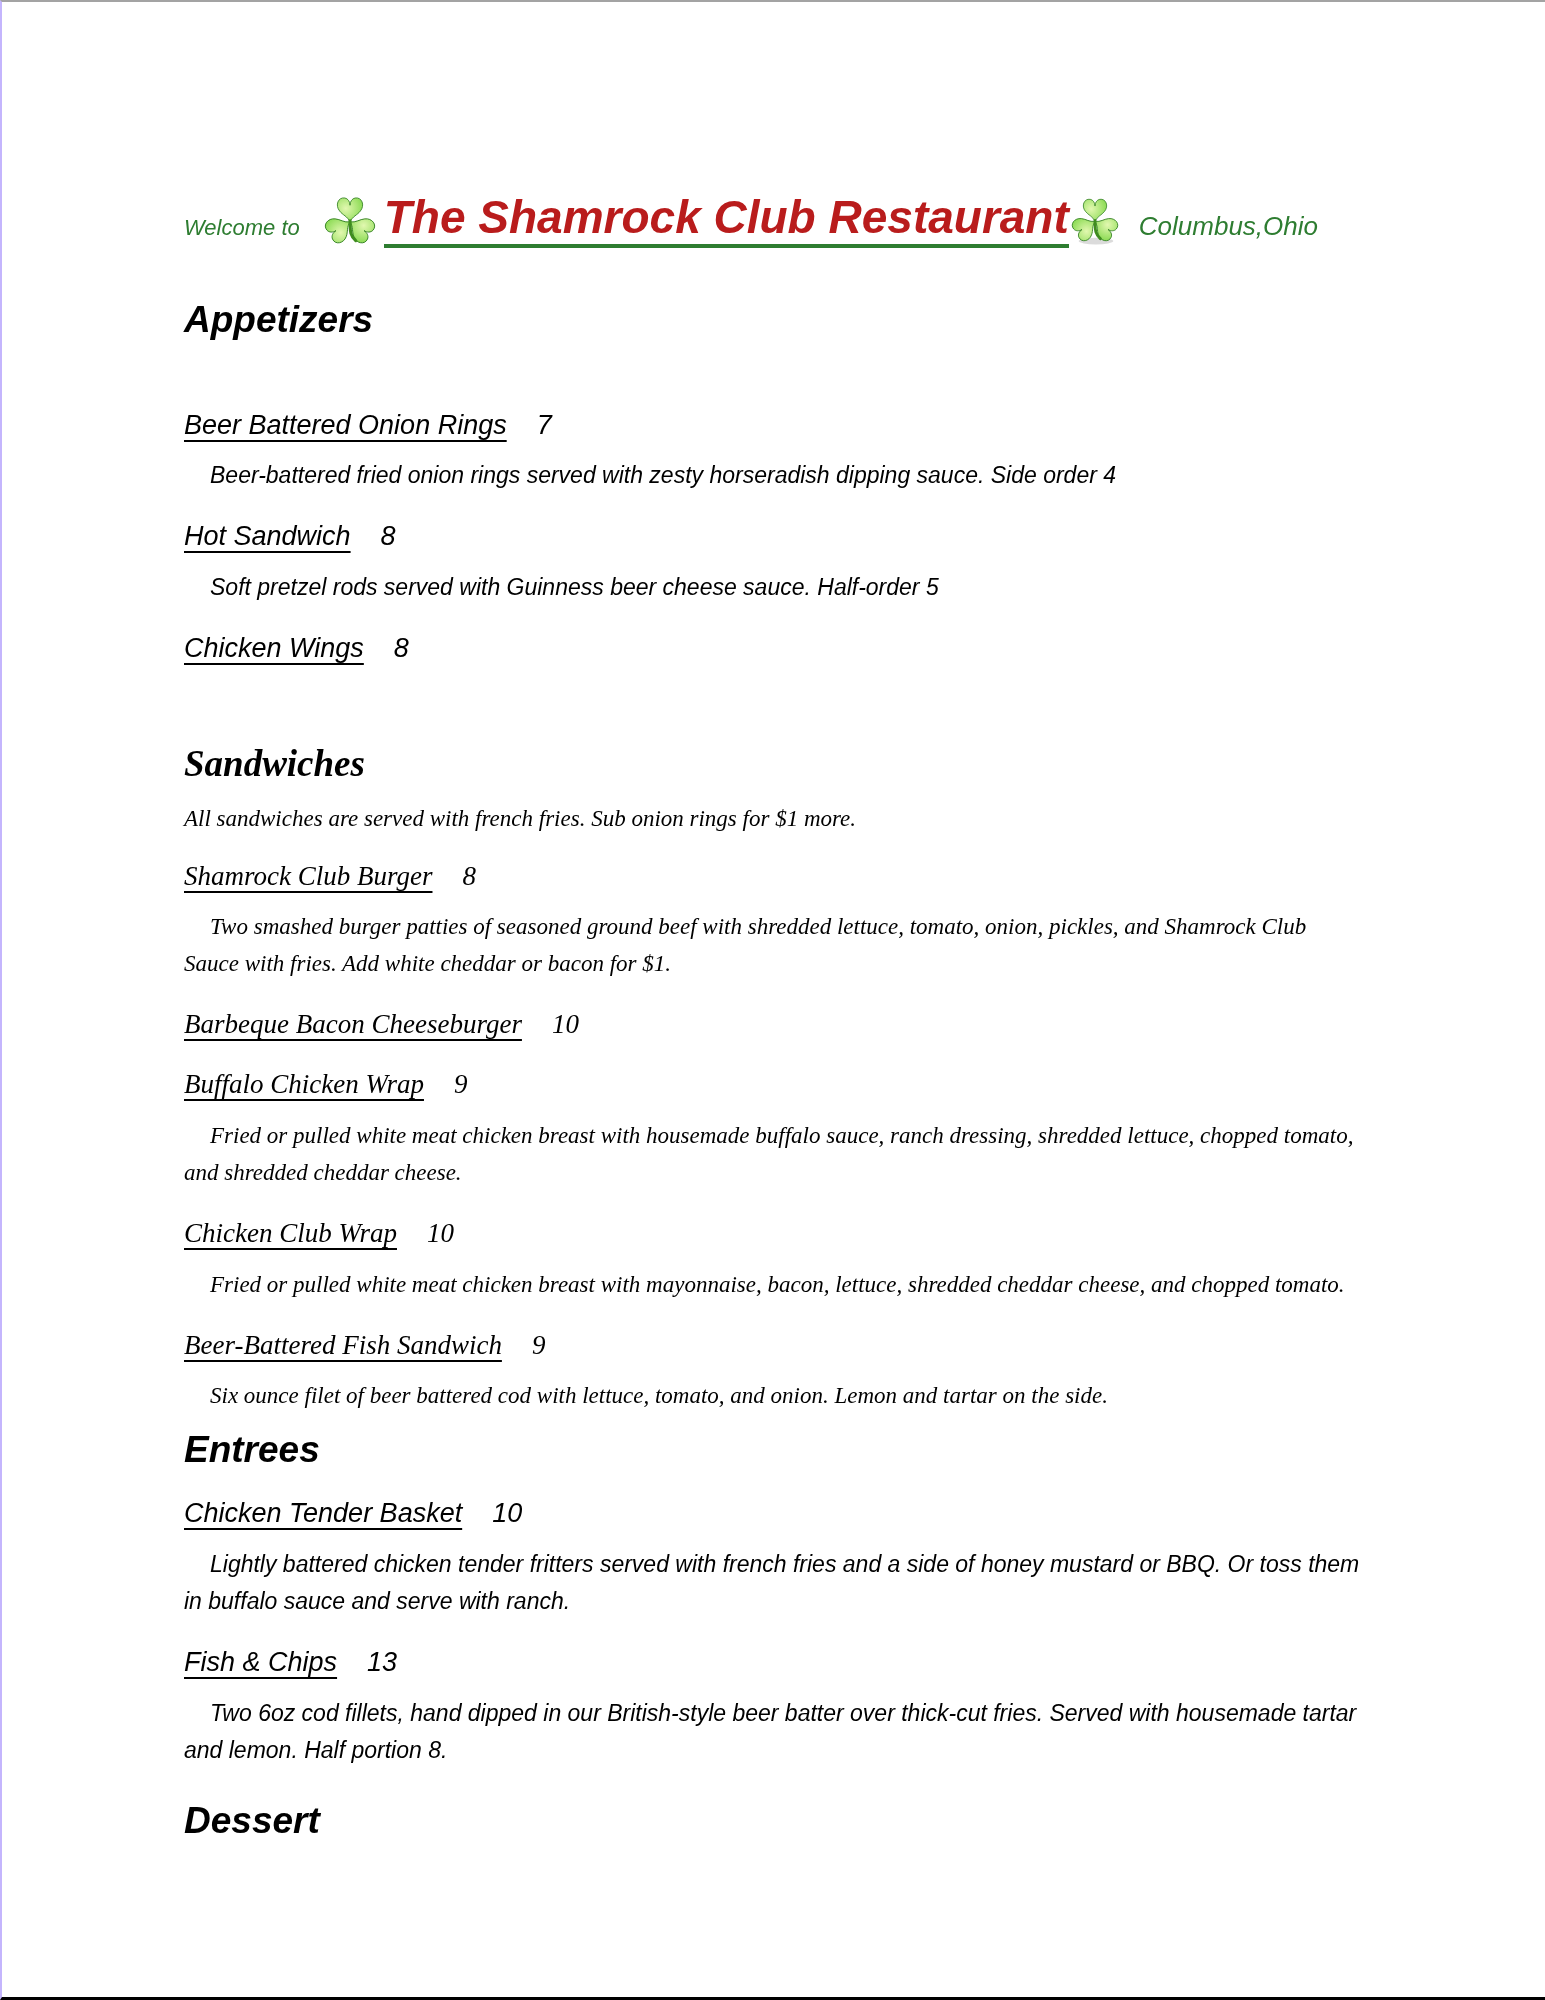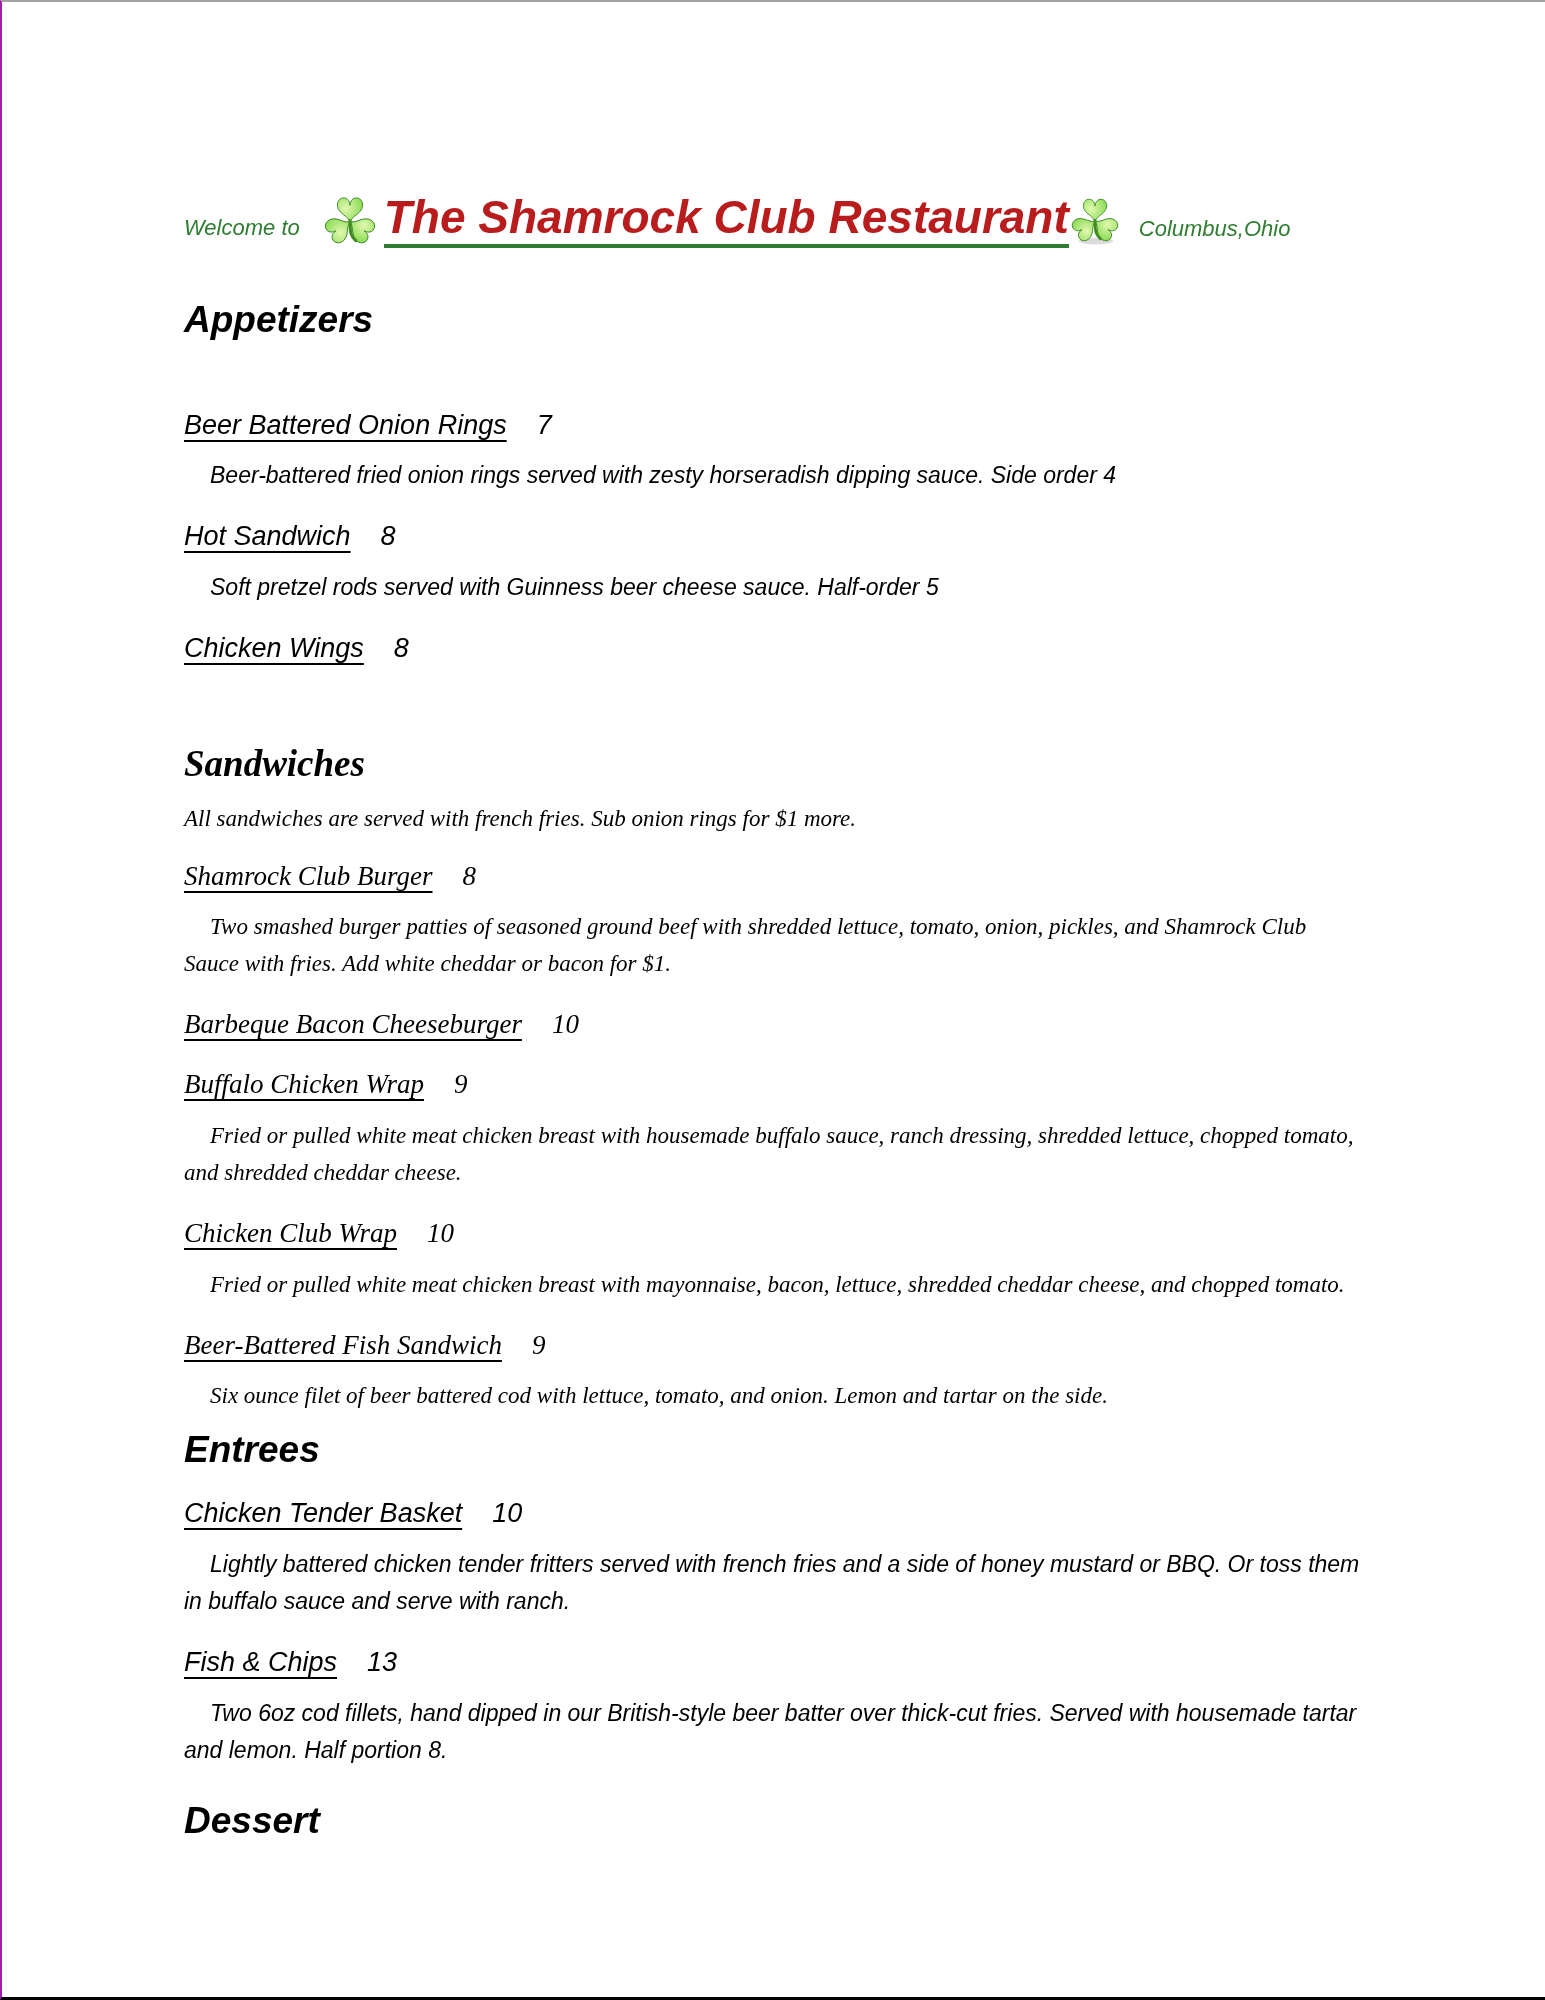--- a/index.html
+++ b/index.html
@@ -3,21 +3,21 @@
 <meta charset="utf-8">
 <style>
   html,body { margin:0; padding:0; background:#ffffff; }
   .page {
     position:relative;
     width:1545px;
     height:2000px;
     background:#ffffff;
     box-sizing:border-box;
     border-top:2px solid #a3a3a3;
-    border-left:2px solid #a21caf;
+    border-left:2px solid #c4b5fd;
     border-bottom:3px solid #000000;
     font-family:"Liberation Sans", sans-serif;
     font-style:italic;
     color:#000000;
     overflow:hidden;
   }
   .content {
     padding:186px 180px 0 182px;
     box-sizing:border-box;
     width:100%;
@@ -37,21 +37,21 @@
     font-size:46px;
     font-weight:bold;
     color:#b91c1c;
     margin:0;
     line-height:1.05;
     padding-bottom:3px;
     border-bottom:4px solid #2e7d31;
     white-space:nowrap;
   }
   .location {
-    font-size:22px;
+    font-size:26px;
     color:#2e7d31;
     padding-bottom:6px;
     margin-left:20px;
     white-space:nowrap;
   }
   
   .section-heading {
     font-size:37px;
     font-weight:bold;
     margin:0;

